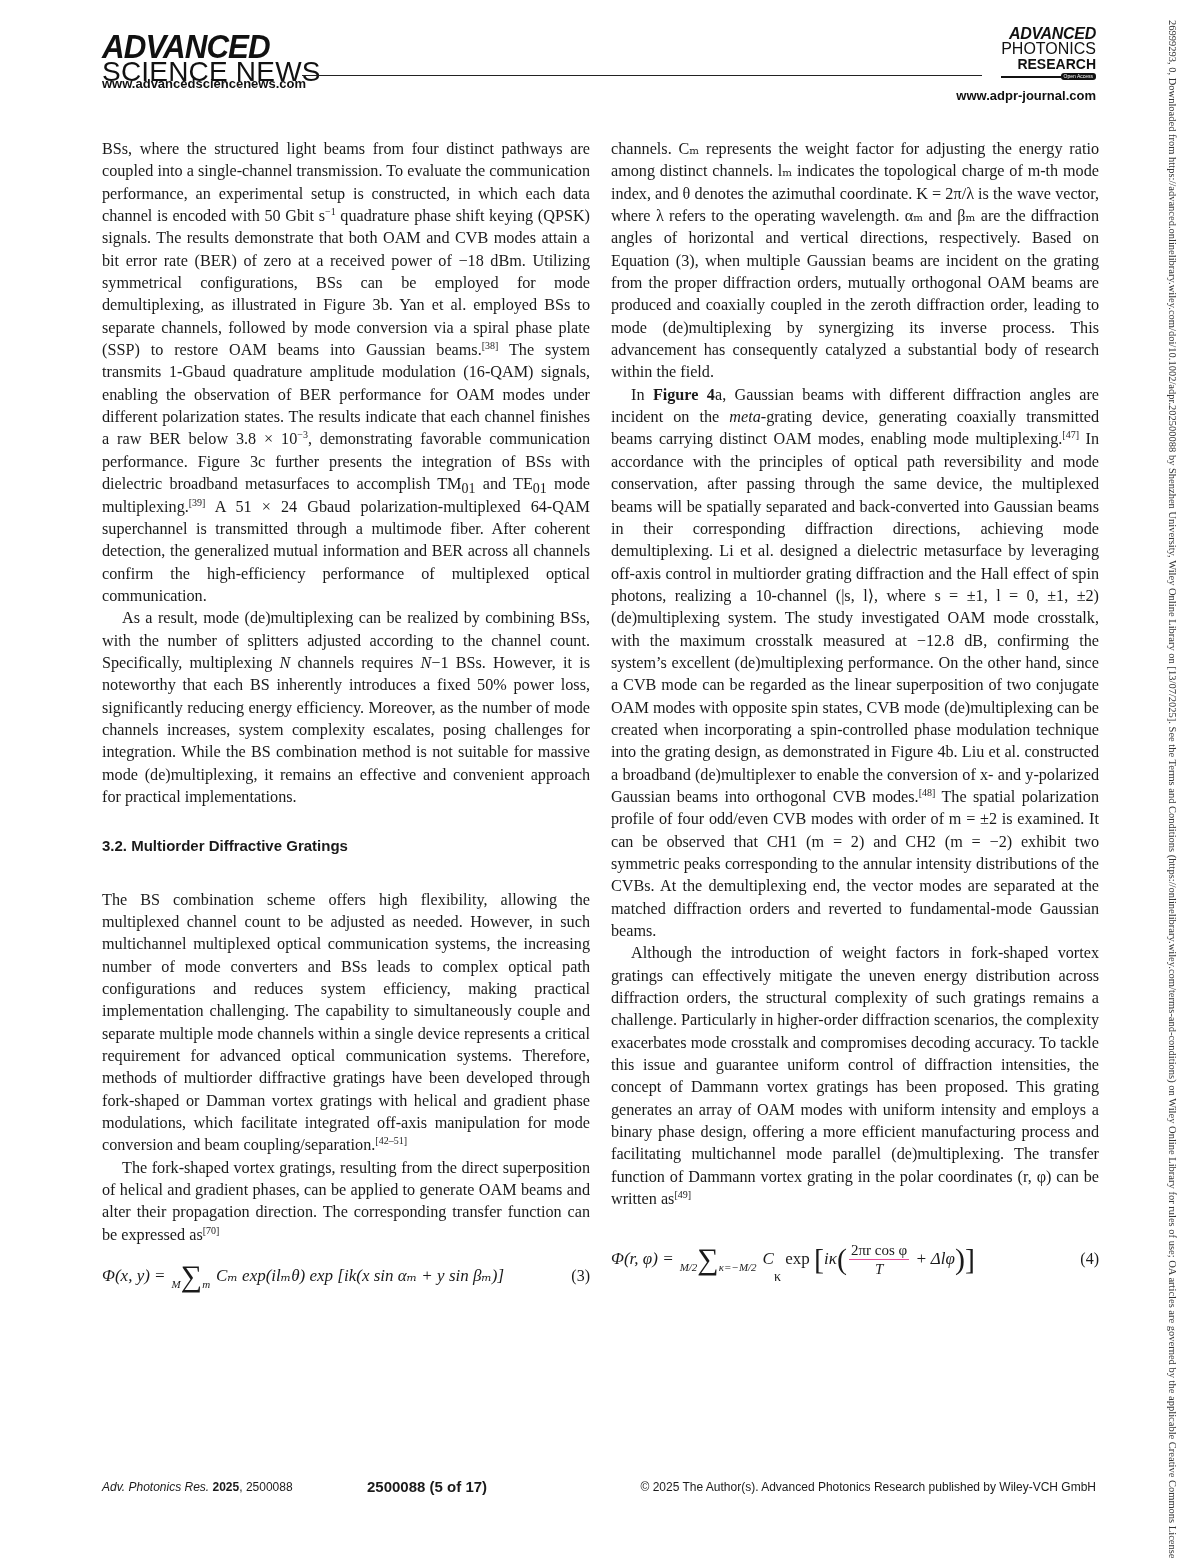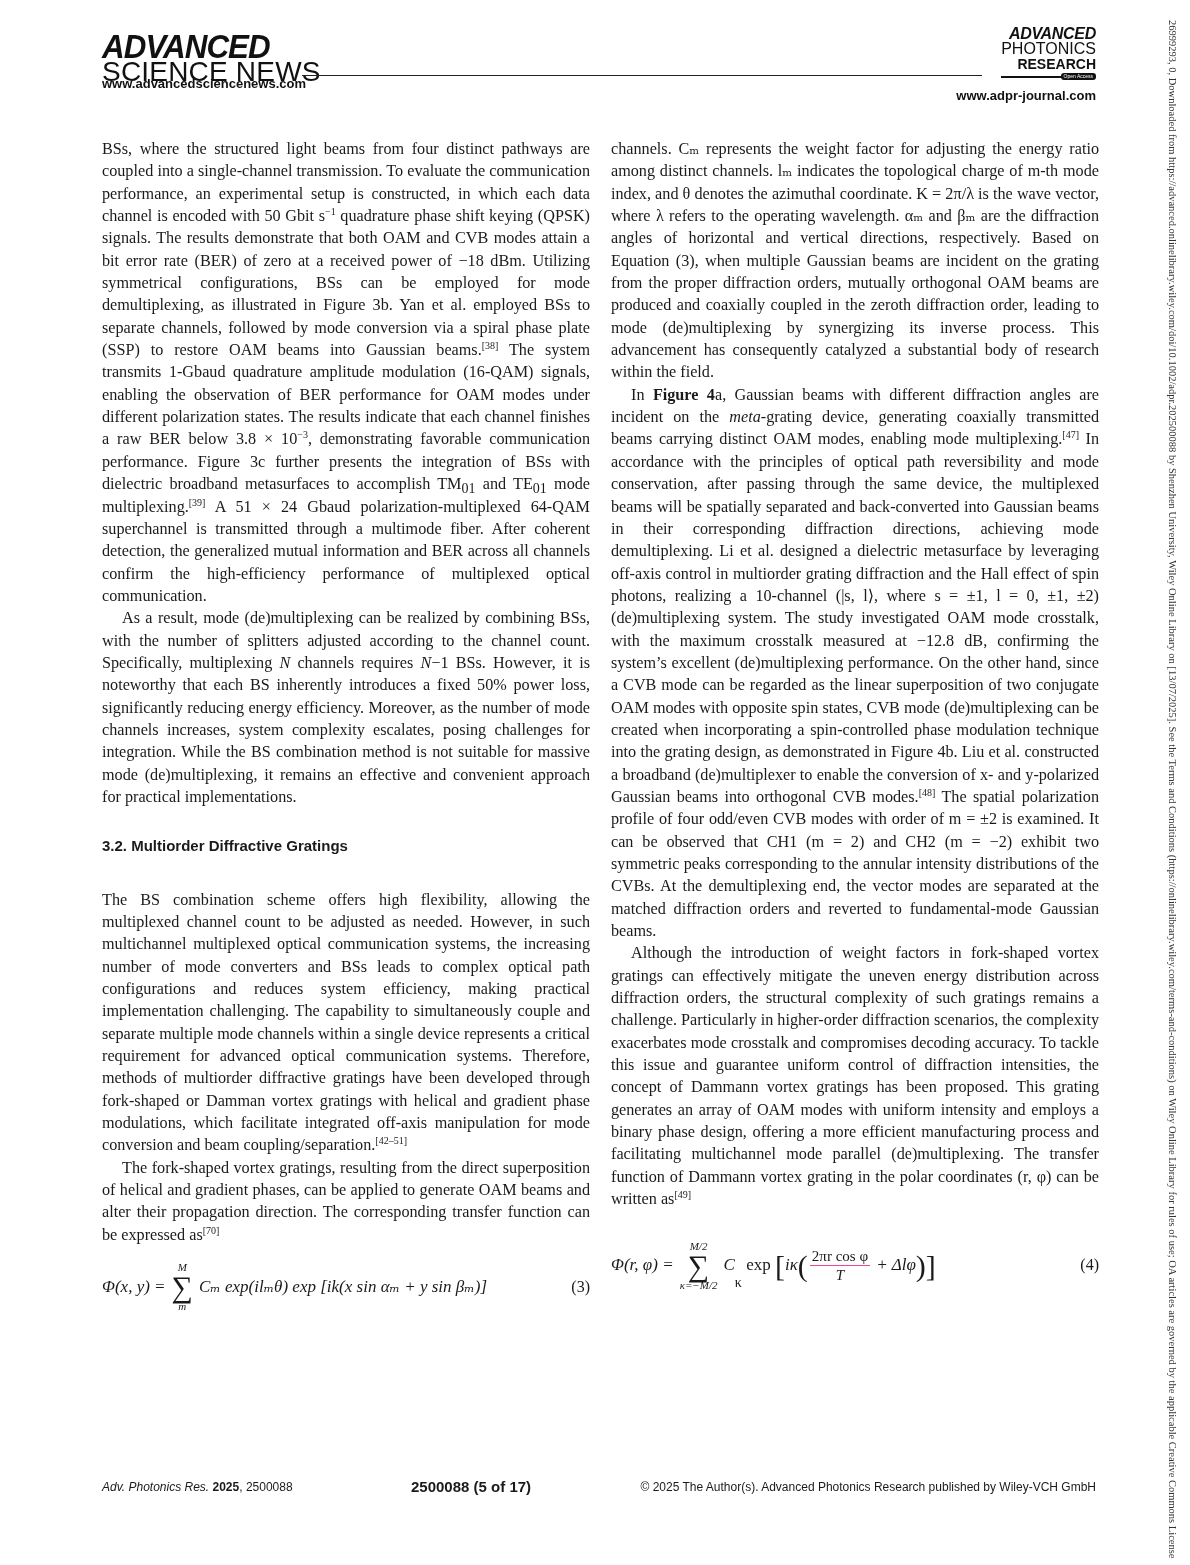--- a/index.html
+++ b/index.html
@@ -24,32 +24,32 @@
   .col { position: absolute; top: 138px; width: 488px; font-size: 16.2px; line-height: 22.35px; text-align: justify; hyphens: manual; }
   .col.left { left: 102px; }
   .col.right { left: 611px; }
   .col p { margin: 0; }
   .col p.indent { text-indent: 20px; }
   sup { font-size: 10px; line-height: 0; vertical-align: 6px; }
   sub { font-size: 14px; line-height: 0; margin-top: 35px; }
   .sec { font-family: "Liberation Sans", "DejaVu Sans", sans-serif; font-weight: 700; font-size: 15px; margin: 27px 0 31px 0; text-align: left; }
   .eq { display: flex; align-items: center; justify-content: space-between; margin: 16px 0 14px 0; font-size: 17px; }
   .eq .lhs { display: flex; align-items: center; }
-  .sum { display: inline-flex; flex-direction: column; align-items: center; margin: 0 6px; line-height: 1; }
+  .sum { display: inline-flex; flex-direction: row; align-items: flex-end; margin: 0 6px; line-height: 1; }
   .sum .big { font-size: 30px; line-height: 28px; }
   .sum .lim { font-size: 11px; font-style: italic; }
   .frac { display: inline-flex; flex-direction: column; align-items: center; margin: 0 2px; vertical-align: middle; }
   .frac .num { border-bottom: 1px solid #ec4899; padding: 0 2px; font-size: 15px; line-height: 18px; }
   .frac .den { font-size: 15px; line-height: 18px; font-style: italic; }
   .bigp { font-size: 30px; line-height: 30px; }
   .eqno { font-size: 16px; }
   i { font-style: italic; }
   .footer { position: absolute; top: 1478px; left: 102px; width: 994px; font-family: "Liberation Sans", "DejaVu Sans", sans-serif; font-size: 12px; display: flex; align-items: center; }
   .f-cite { width: 265px; }
-  .f-page { font-weight: 700; font-size: 15px; width: 215px; margin-left: 44px; }
+  .f-page { font-weight: 700; font-size: 15px; width: 215px; }
   .f-copy { flex: 1; text-align: right; }
   .sidebar { position: absolute; left: 1162px; top: 20px; width: 1525px; transform: rotate(90deg); transform-origin: 0 0; font-family: "Liberation Serif", "DejaVu Serif", serif; font-size: 10.5px; color: #333; white-space: nowrap; left: 1178px; }
 </style>
 </head>
 <body>
 
 <div>
   <div class="hdr-left">
     <div class="logo-adv">ADVANCED</div>
     <div class="logo-sci">SCIENCE NEWS</div>

